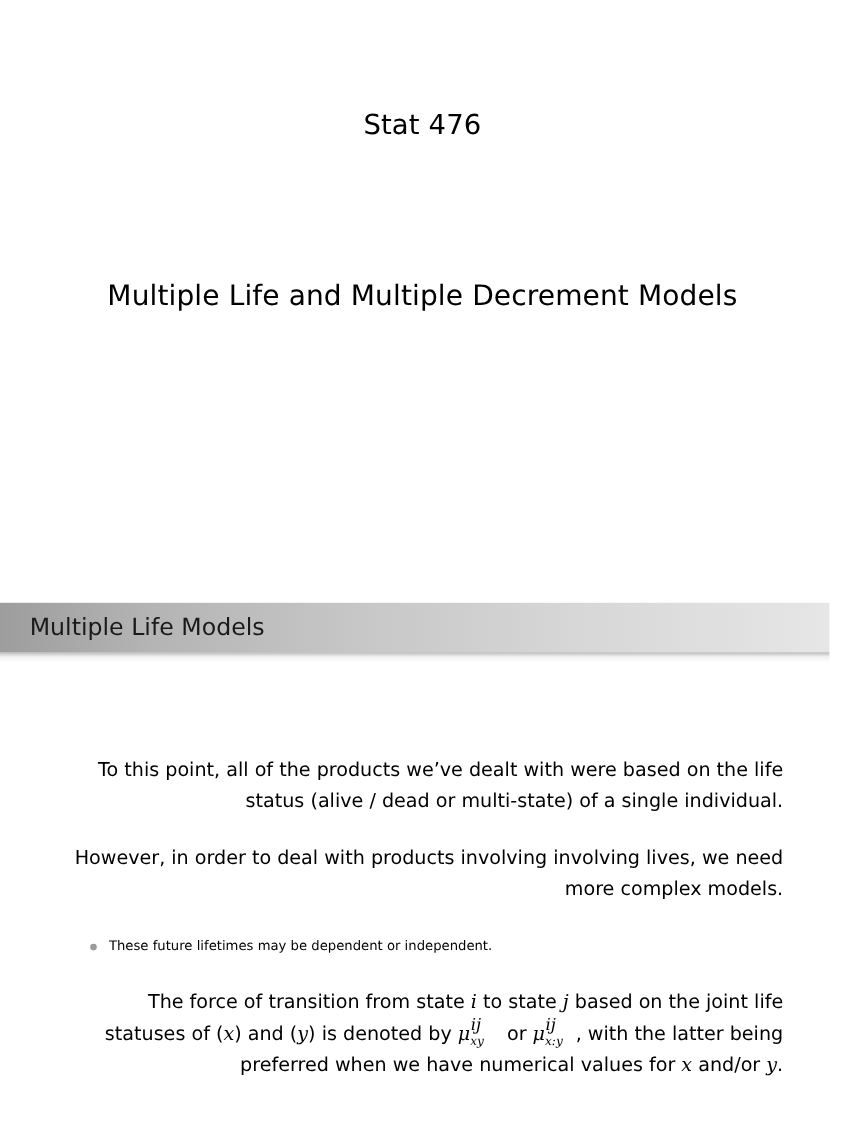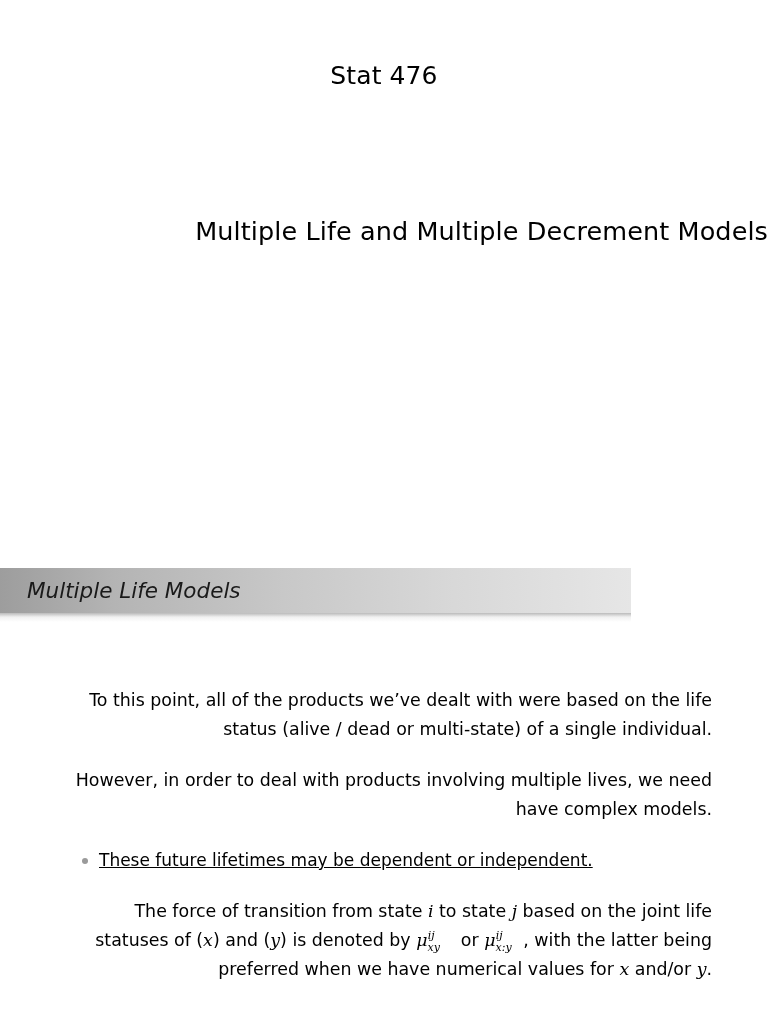--- a/index.html
+++ b/index.html
@@ -11,42 +11,41 @@
     width: 768px;
     height: 1024px;
     font-family: "DejaVu Sans", sans-serif;
     color: #000000;
     position: relative;
     overflow: hidden;
   }
 
   
   .title-slide {
-    padding-top: 52px;
+    padding-top: 90px;
     text-align: center;
   }
   .title-line {
     font-size: 25px;
     line-height: 47px;
     letter-spacing: 0.1px;
   }
   .subject-title {
     margin-top: 117px;
-    text-align: right;
+    text-align: center;
     font-size: 25.5px;
     letter-spacing: 0.1px;
   }
 
   
   .section-bar-wrap {
     position: absolute;
-    top: 568px;
+    top: 548px;
     left: 0;
-    width: 631px;
-    font-style: italic;
+    width: 754px;
   }
   .section-bar {
     height: 45px;
     background: linear-gradient(to right, #9d9d9d 0%, #b4b4b4 18%, #c8c8c8 45%, #d8d8d8 72%, #e6e6e6 100%);
     display: flex;
     align-items: center;
     box-sizing: border-box;
     padding-left: 27px;
   }
   .section-bar-title {
@@ -81,23 +80,22 @@
   .bullet-dot {
     width: 6px;
     height: 6px;
     border-radius: 50%;
     background: #9a9a9a;
     margin-top: 12px;
     margin-right: 11px;
     flex: none;
   }
   .bullet-text {
-    font-size: 17px;
+    font-size: 12px;
     line-height: 29px;
-    text-decoration: underline;
   }
 
   i.mathvar {
     font-family: "DejaVu Serif", serif;
     font-style: italic;
     font-size: 17.4px;
   }
   .mu {
     font-family: "DejaVu Serif", serif;
     font-style: italic;
@@ -110,21 +108,21 @@
     display: inline-block;
     vertical-align: baseline;
     position: relative;
     width: 1.6em;
     height: 1em;
   }
   .mu .sup {
     position: absolute;
     top: -0.72em;
     left: 0.03em;
-    font-size: 11px;
+    font-size: 15px;
     font-style: italic;
   }
   .mu .sub {
     position: absolute;
     top: 0.42em;
     left: 0;
     font-size: 11px;
     font-style: italic;
   }
 </style>
@@ -140,21 +138,21 @@
   <div class="section-bar">
     <span class="section-bar-title">Multiple Life Models</span>
   </div>
   <div class="section-bar-shadow"></div>
 </div>
 
 <div class="content">
 
   <div class="para">To this point, all of the products we’ve dealt with were based on the life status (alive / dead or multi-state) of a single individual.</div>
 
-  <div class="para">However, in order to deal with products involving multiple lives, we need have complex models.</div>
+  <div class="para">However, in order to deal with products involving involving lives, we need more complex models.</div>
 
   <div class="bullet-row">
     <span class="bullet-dot"></span>
     <span class="bullet-text">These future lifetimes may be dependent or independent.</span>
   </div>
 
   <div class="para"><span>The force of transition from state </span><i class="mathvar">i</i><span> to state </span><i class="mathvar">j</i><span> based on the joint life statuses of (</span><i class="mathvar">x</i><span>) and (</span><i class="mathvar">y</i><span>) is denoted by </span><span class="mu"><span class="base">μ</span><span class="scripts"><span class="sup">ij</span><span class="sub">xy</span></span></span><span> or </span><span class="mu"><span class="base">μ</span><span class="scripts"><span class="sup">ij</span><span class="sub">x:y</span></span></span><span>, with the latter being preferred when we have numerical values for </span><i class="mathvar">x</i><span> and/or </span><i class="mathvar">y</i><span>.</span></div>
 
 </div>
 

